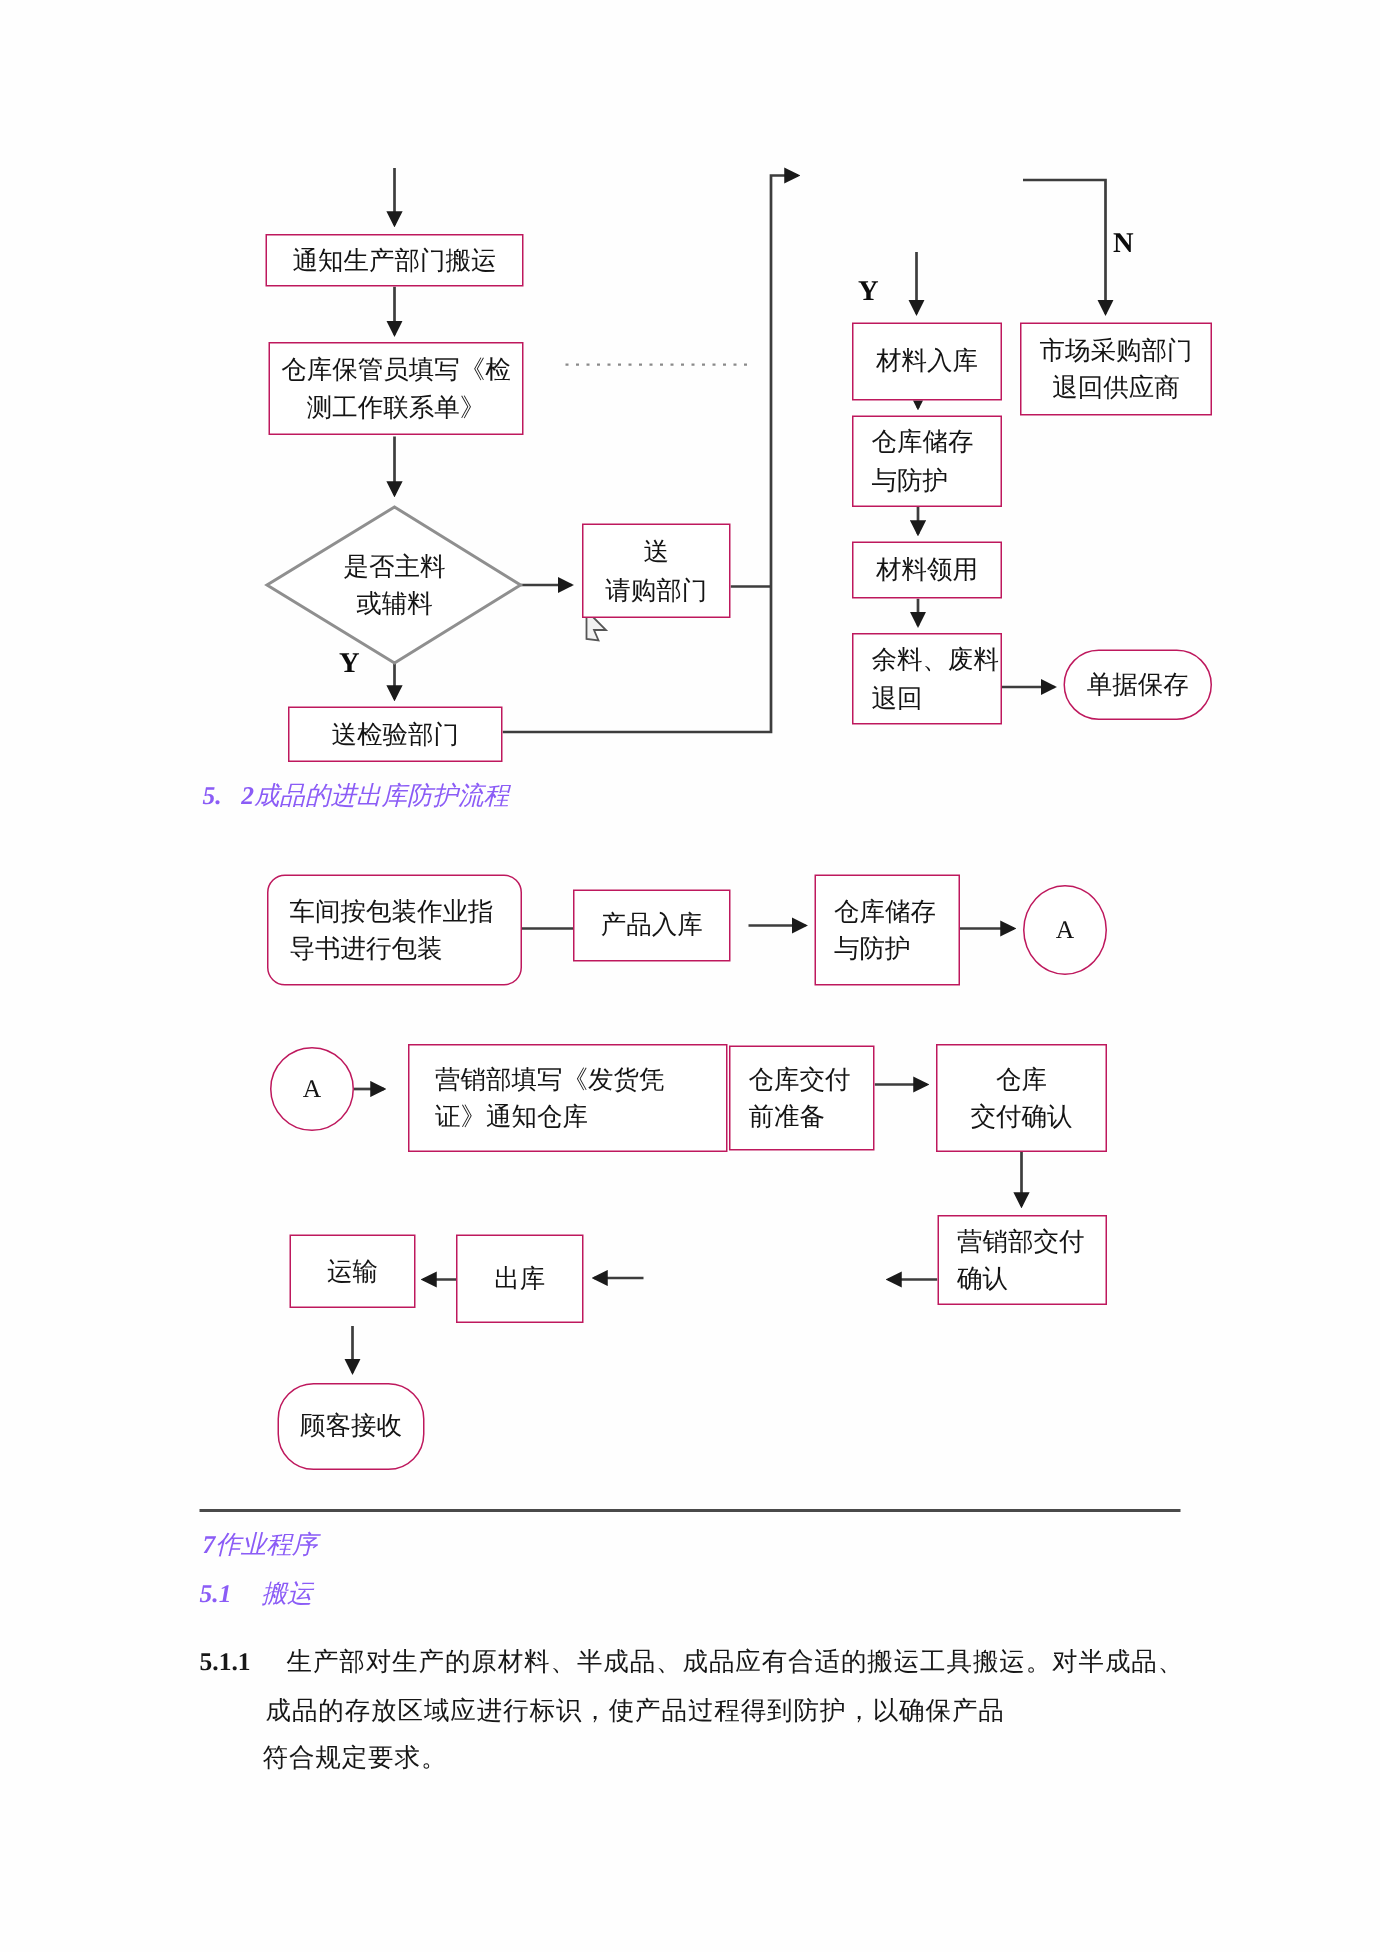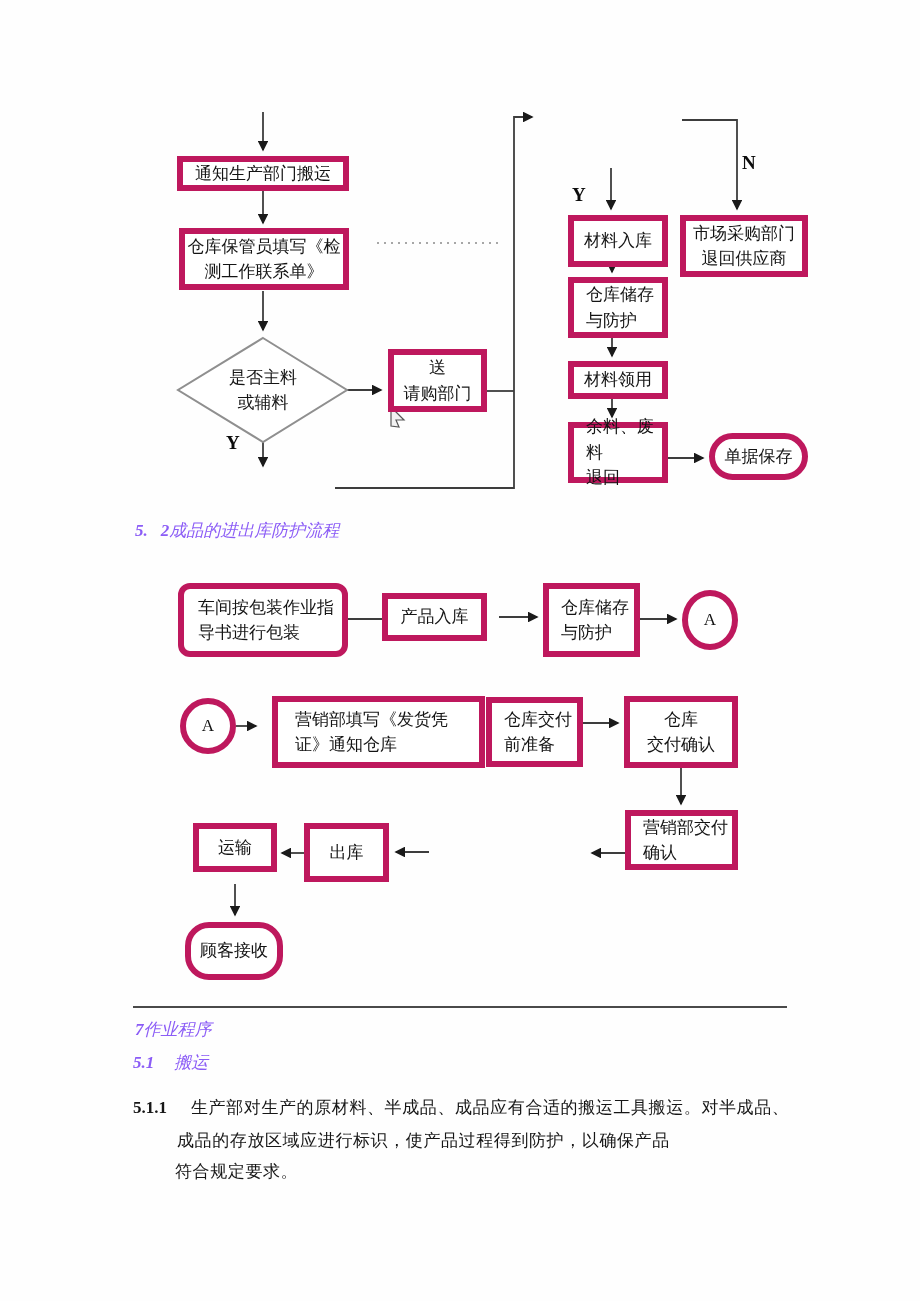--- a/index.html
+++ b/index.html
@@ -1,20 +1,20 @@
 <!DOCTYPE html>
 <html><head>
 <meta charset="utf-8">
 <style>
   html,body{margin:0;padding:0;background:#fff;}
   .page{position:relative;width:920px;height:1301px;background:#fefefe;overflow:hidden;
         font-family:"Liberation Serif","DejaVu Serif",serif;color:#111;}
   svg.wires{position:absolute;left:0;top:0;z-index:1;}
   .node{position:absolute;z-index:2;box-sizing:border-box;background:#fff;
-        border:6px solid #be185d;display:flex;align-items:center;justify-content:center;
+        border:1px solid #be185d;display:flex;align-items:center;justify-content:center;
         text-align:center;white-space:pre-line;font-size:17px;line-height:1.5;color:#141414;}
   .noborder{border:none;background:transparent;}
   .al{justify-content:flex-start;text-align:left;padding-left:12px;}
   .stadium{border-radius:24px;}
   .round12{border-radius:12px;}
   .ellipse{border-radius:50%;}
   .lbl{position:absolute;z-index:3;font-weight:bold;font-size:19px;color:#0c0c0c;
        font-family:"Liberation Serif","DejaVu Serif",serif;}
   .heading{position:absolute;z-index:2;font-size:17px;color:#8b5cf6;white-space:nowrap;font-style:italic;}
   .b{font-weight:bold;}
@@ -69,20 +69,21 @@
     </g>
   </svg>
 
   <div class="node" style="left:177px;top:156px;width:172px;height:35px">通知生产部门搬运</div>
   <div class="node" style="left:179px;top:228px;width:170px;height:62px">仓库保管员填写《检
 测工作联系单》</div>
   <div class="node noborder" style="left:195px;top:361px;width:136px;height:58px">是否主料
 或辅料</div>
   <div class="node" style="left:388px;top:349px;width:99px;height:63px">送
 请购部门</div>
+  <div class="node" style="left:192px;top:471px;width:143px;height:37px">送检验部门</div>
   <div class="node" style="left:568px;top:215px;width:100px;height:52px">材料入库</div>
   <div class="node al" style="left:568px;top:277px;width:100px;height:61px">仓库储存
 与防护</div>
   <div class="node" style="left:568px;top:361px;width:100px;height:38px">材料领用</div>
   <div class="node al" style="left:568px;top:422px;width:100px;height:61px">余料、废料
 退回</div>
   <div class="node stadium" style="left:709px;top:433px;width:99px;height:47px">单据保存</div>
   <div class="node" style="left:680px;top:215px;width:128px;height:62px">市场采购部门
 退回供应商</div>
 

